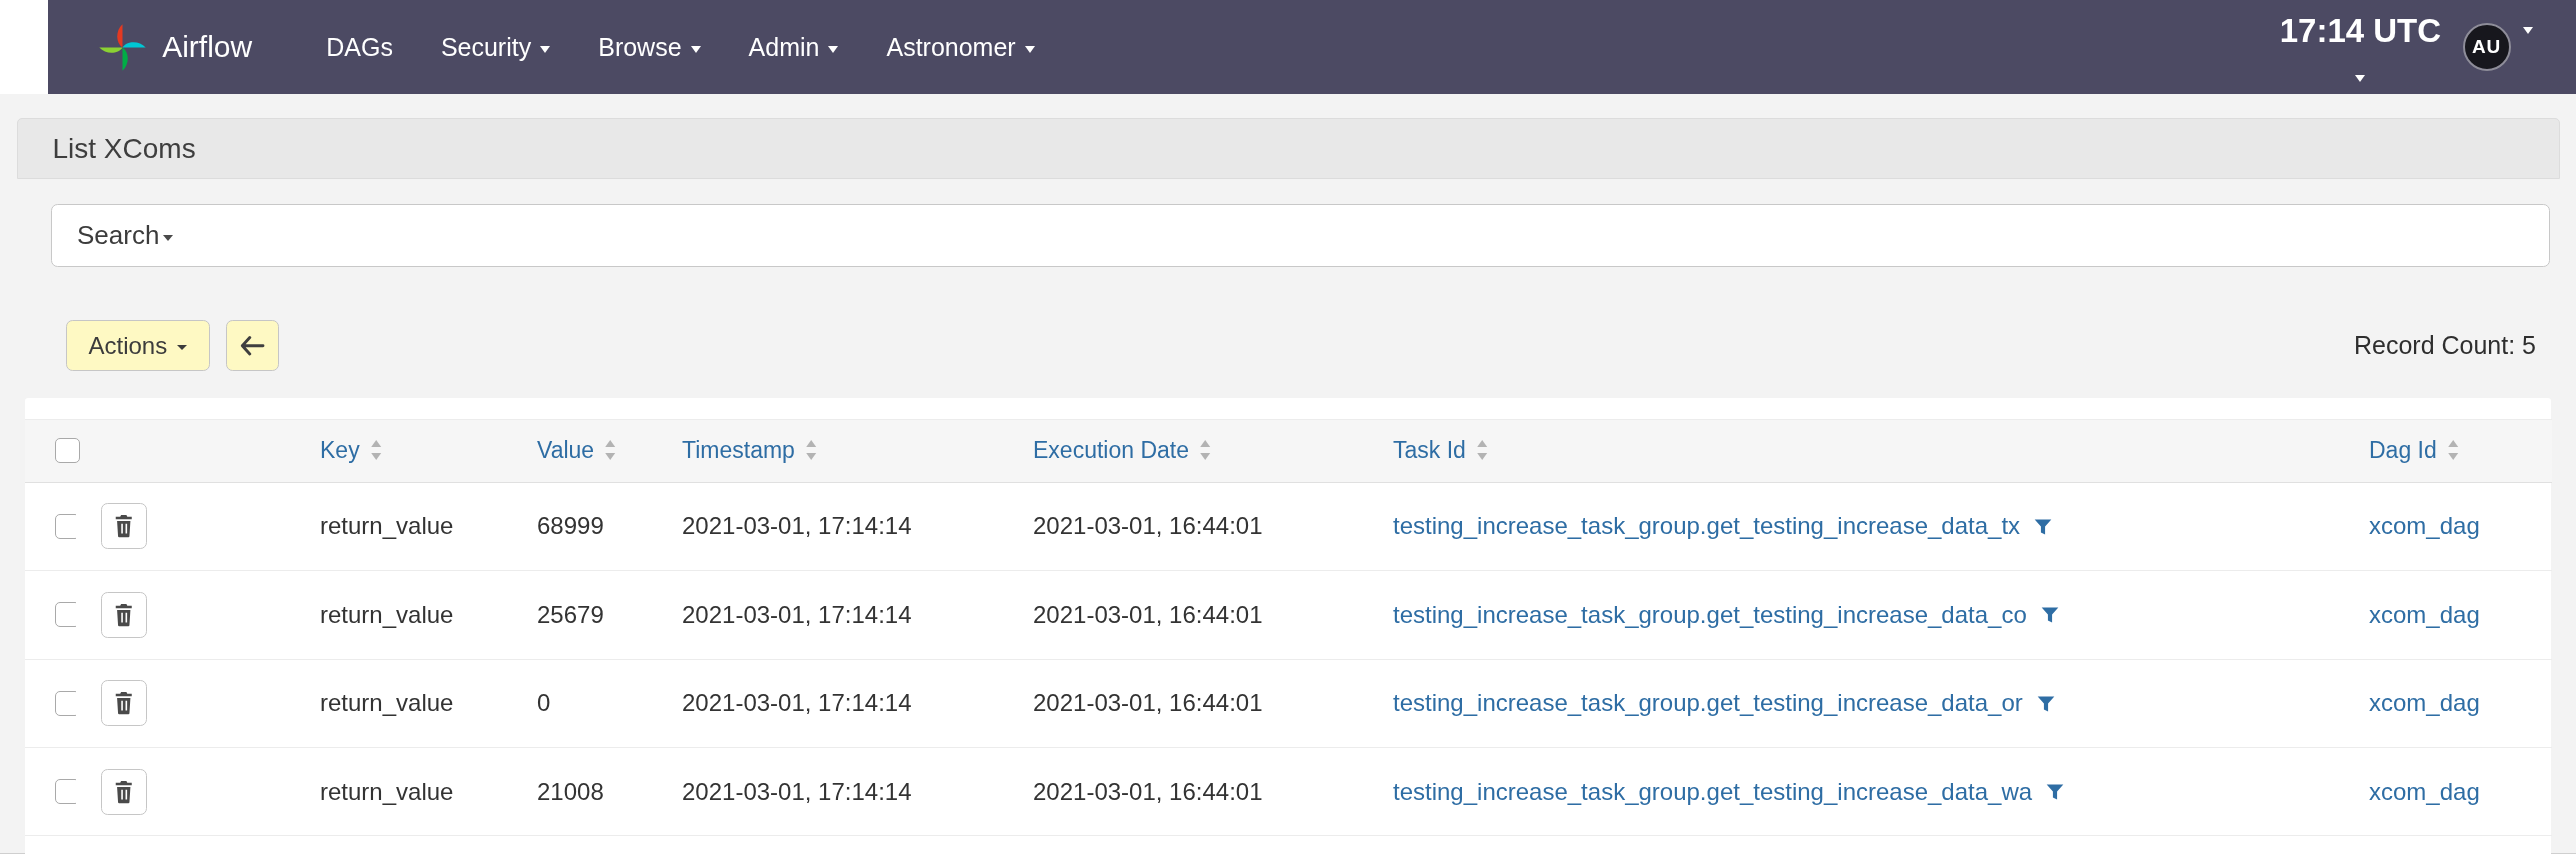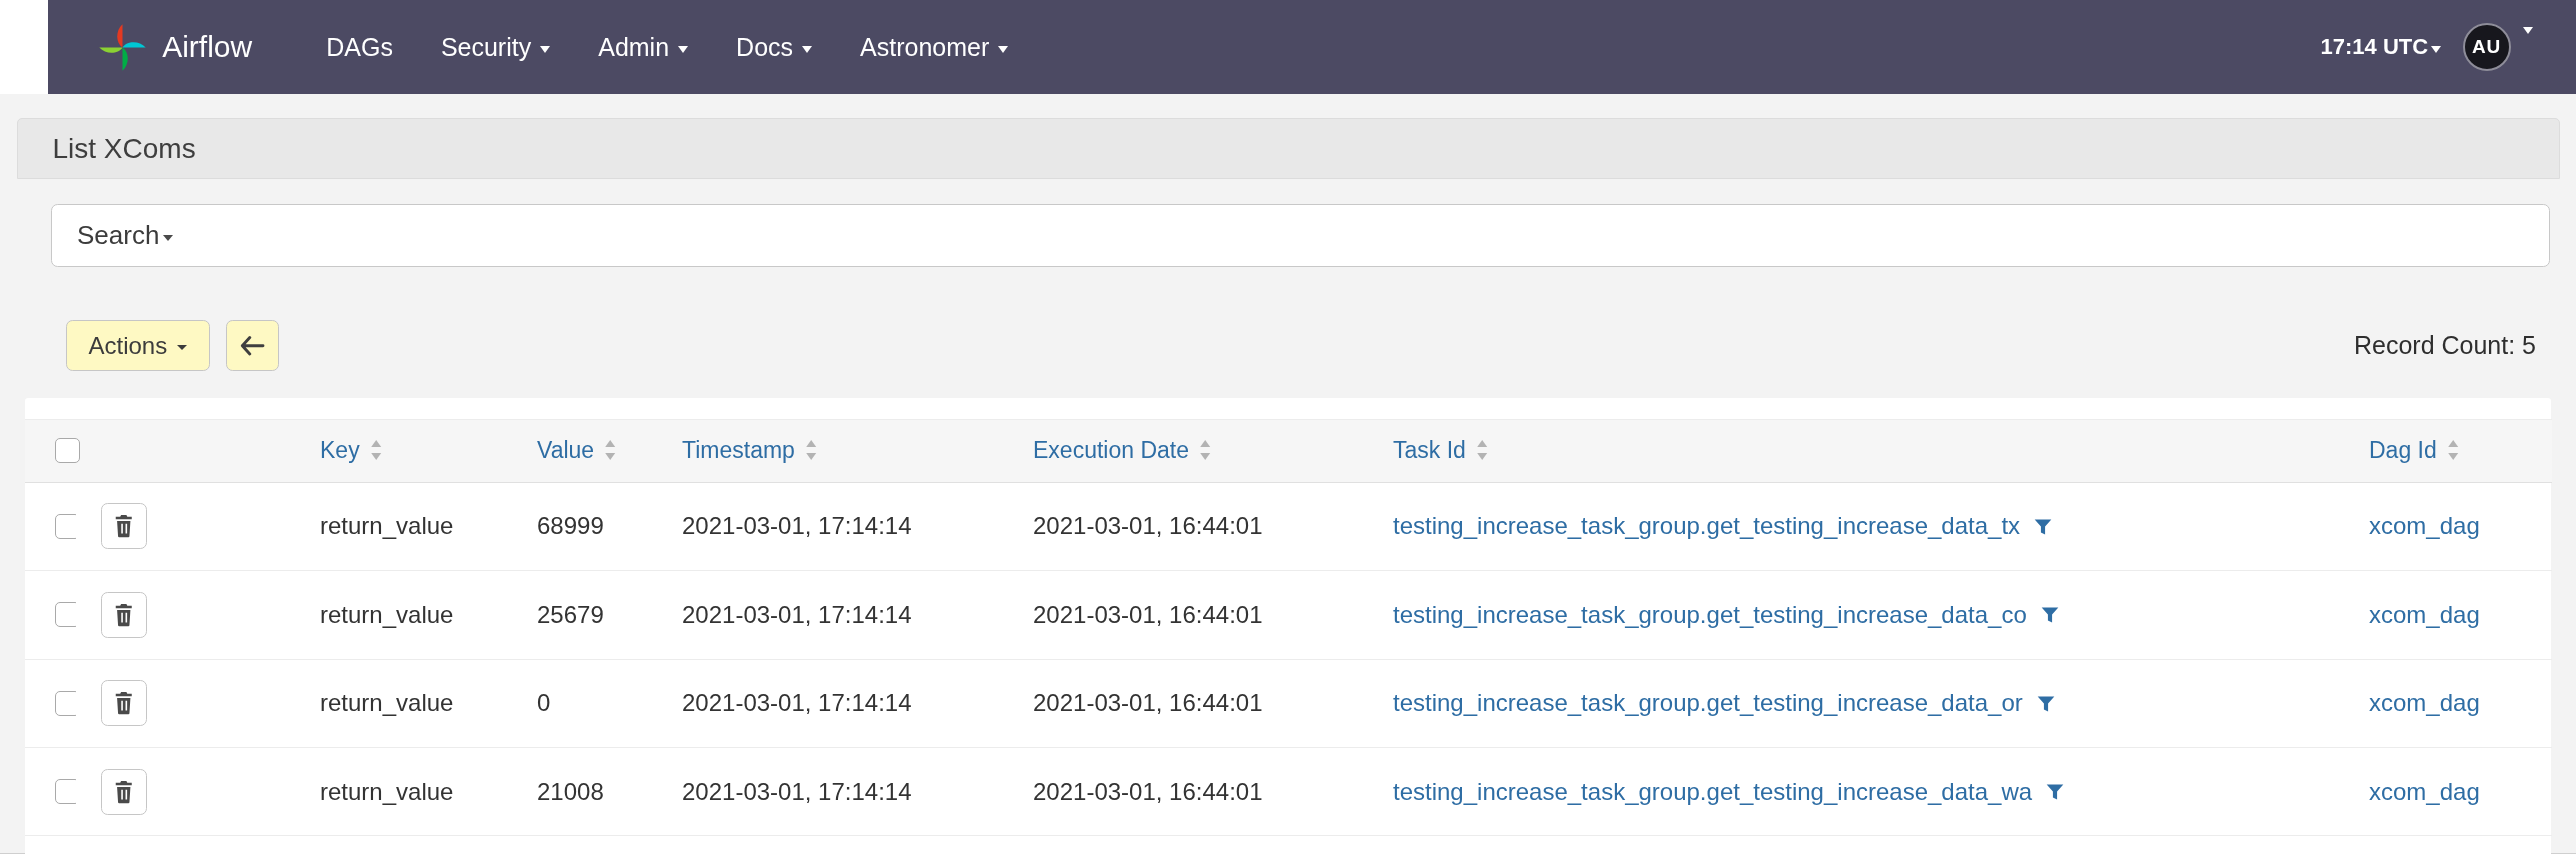--- a/index.html
+++ b/index.html
@@ -41,21 +41,21 @@
   }
   .caret {
     width: 0; height: 0;
     border-left: 5.8px solid transparent;
     border-right: 5.8px solid transparent;
     border-top: 7.4px solid currentColor;
     display: inline-block;
     margin-top: 4.1px;
   }
   .nav-right { margin-left: auto; display: flex; align-items: center; gap: 21.5px; color: #fff; }
-  .clock { font-size: 22px; font-weight: 700; display: flex; align-items: center; gap: 3px; cursor: pointer; }
+  .clock { font-size: 33px; font-weight: 700; display: flex; align-items: center; gap: 21px; cursor: pointer; flex-direction: column; }
   .user { display: flex; align-items: flex-start; gap: 12.4px; cursor: pointer; }
   .avatar {
     width: 48px; height: 48px;
     border-radius: 50%;
     background: #17171d;
     border: 2.5px solid #8e8d99;
     color: #fff;
     font-size: 19px;
     font-weight: 700;
     letter-spacing: 0.8px;
@@ -201,25 +201,25 @@
   </a>
   <ul class="nav">
     <li>
       <span>DAGs</span>
     </li>
     <li>
       <span>Security</span>
       <i class="caret"></i>
     </li>
     <li>
-      <span>Admin</span>
+      <span>Browse</span>
       <i class="caret"></i>
     </li>
     <li>
-      <span>Docs</span>
+      <span>Admin</span>
       <i class="caret"></i>
     </li>
     <li>
       <span>Astronomer</span>
       <i class="caret"></i>
     </li>
   </ul>
   <div class="nav-right">
     <div class="clock">
       <span>17:14 UTC</span>

